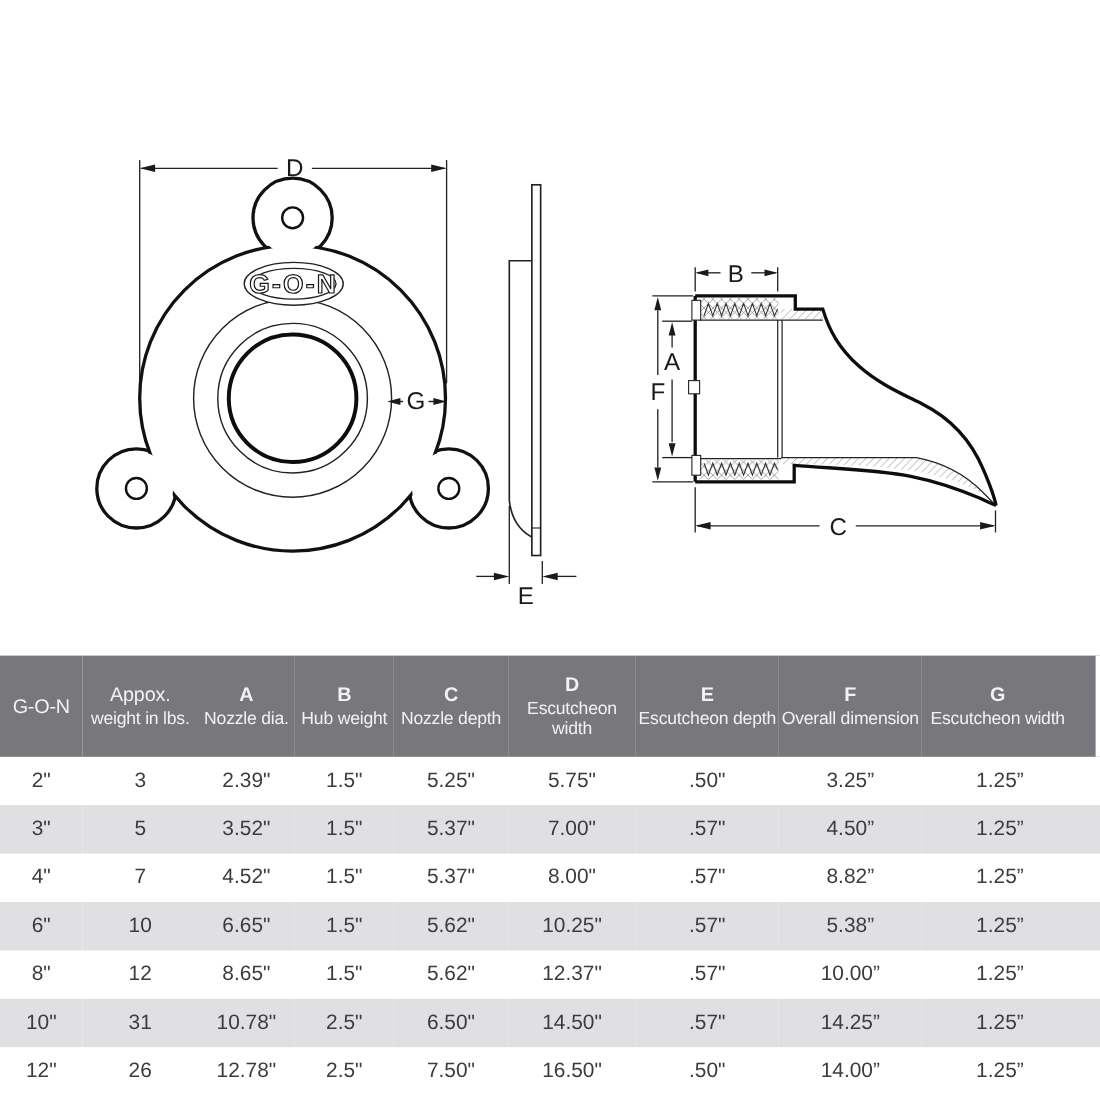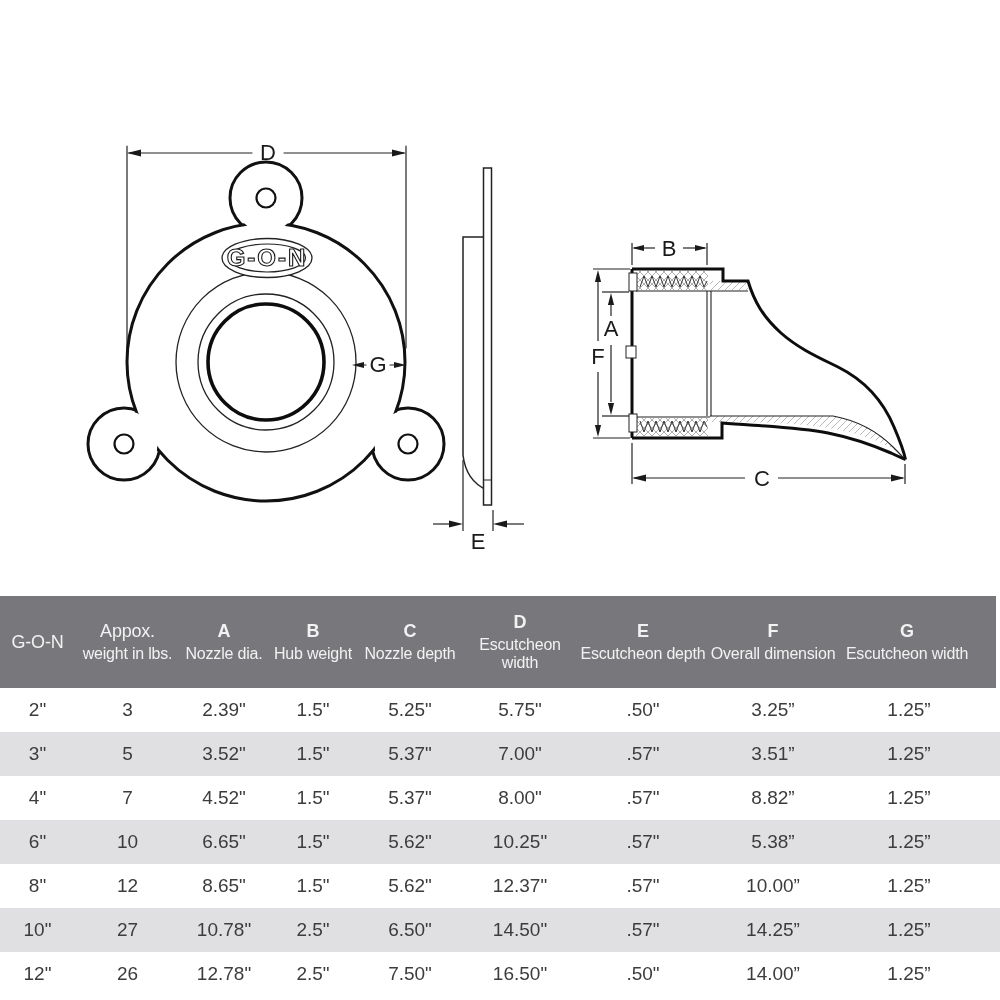--- a/index.html
+++ b/index.html
@@ -226,21 +226,21 @@
           <td>1.25”</td>
         </tr>
         <tr>
           <td>3"</td>
           <td>5</td>
           <td>3.52"</td>
           <td>1.5"</td>
           <td>5.37"</td>
           <td>7.00"</td>
           <td>.57"</td>
-          <td>3.51”</td>
+          <td>4.50”</td>
           <td>1.25”</td>
         </tr>
         <tr>
           <td>4"</td>
           <td>7</td>
           <td>4.52"</td>
           <td>1.5"</td>
           <td>5.37"</td>
           <td>8.00"</td>
           <td>.57"</td>
@@ -264,21 +264,21 @@
           <td>8.65"</td>
           <td>1.5"</td>
           <td>5.62"</td>
           <td>12.37"</td>
           <td>.57"</td>
           <td>10.00”</td>
           <td>1.25”</td>
         </tr>
         <tr>
           <td>10"</td>
-          <td>27</td>
+          <td>31</td>
           <td>10.78"</td>
           <td>2.5"</td>
           <td>6.50"</td>
           <td>14.50"</td>
           <td>.57"</td>
           <td>14.25”</td>
           <td>1.25”</td>
         </tr>
         <tr>
           <td>12"</td>

